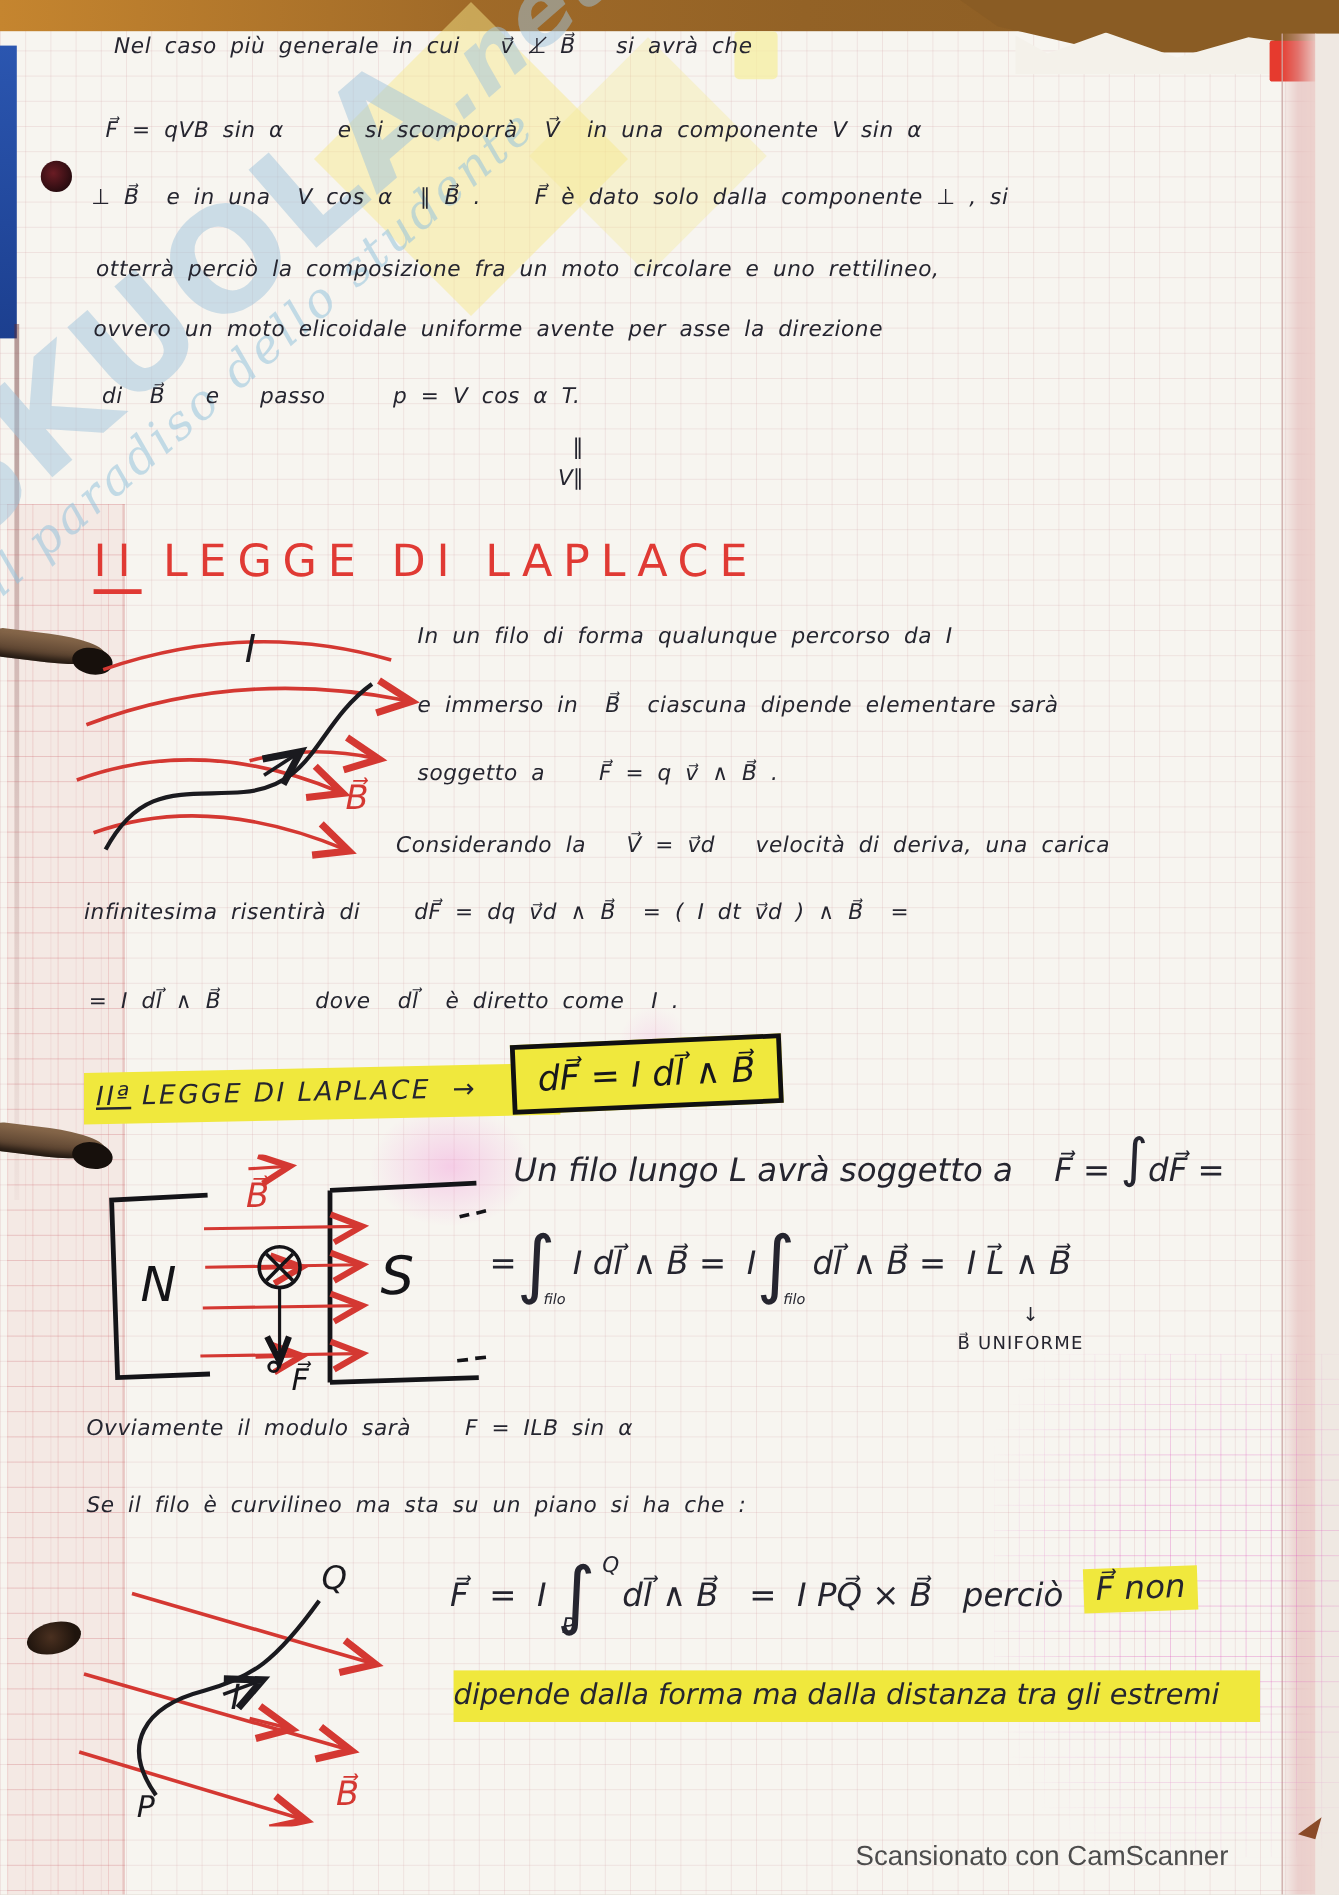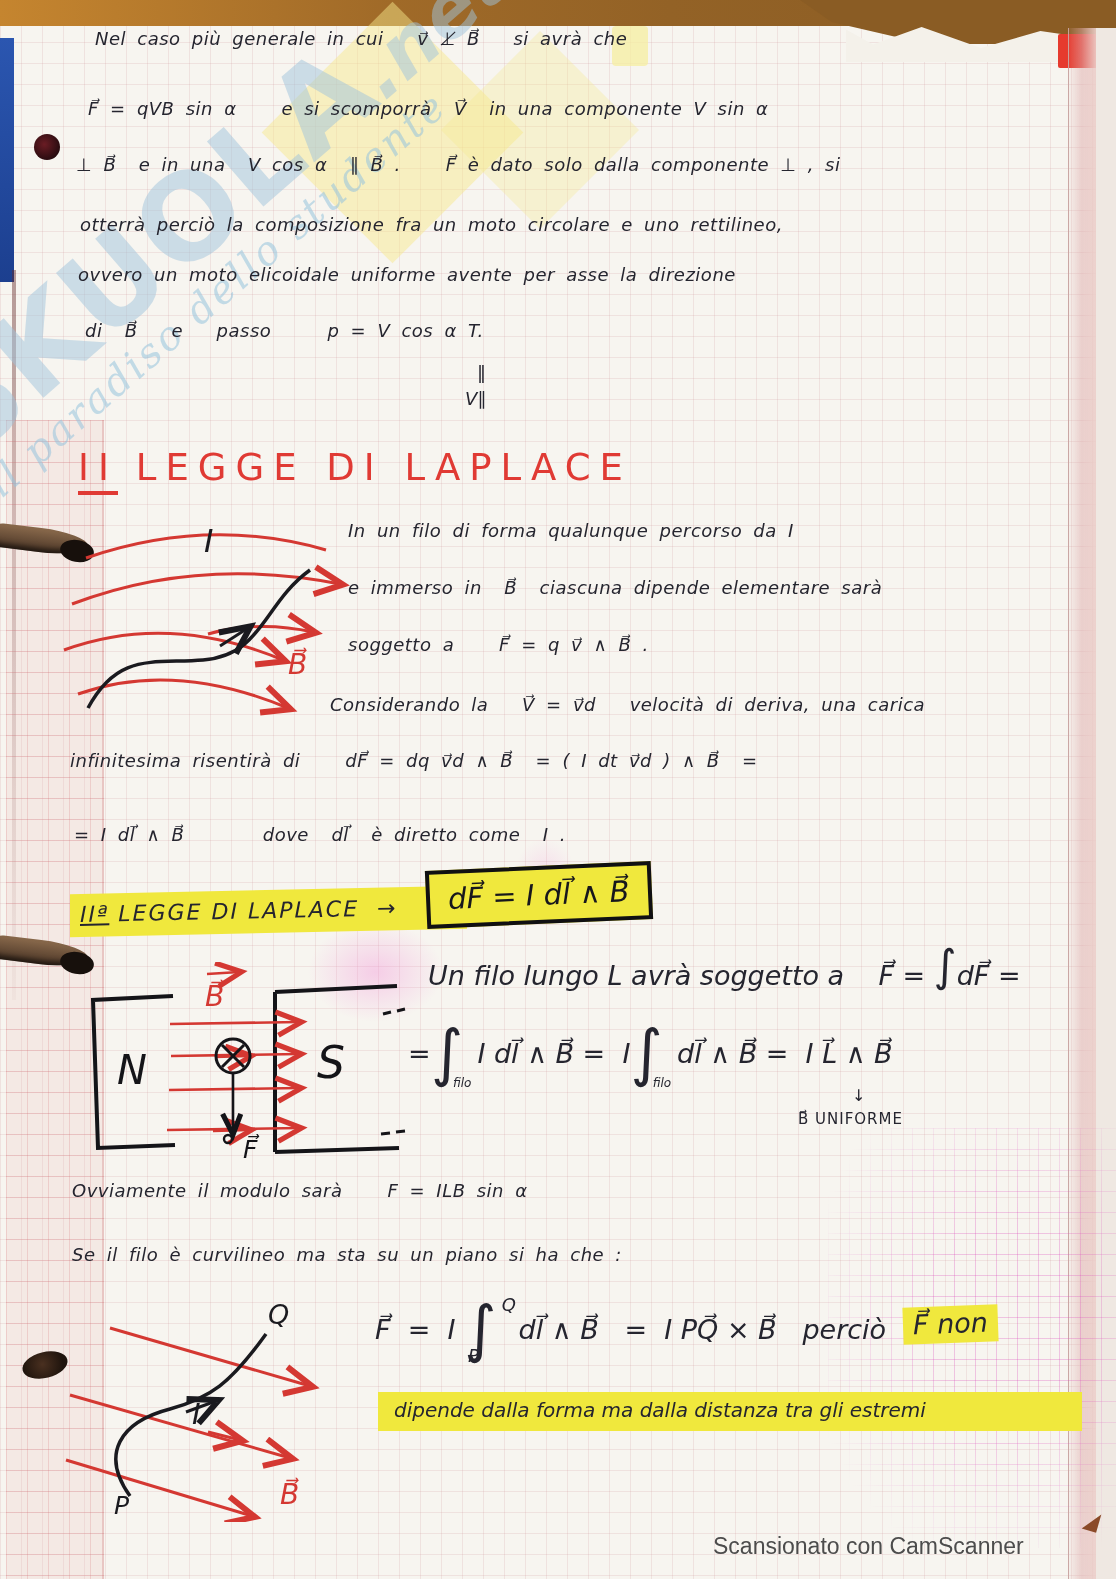--- a/index.html
+++ b/index.html
@@ -62,21 +62,21 @@
   .mathrow{position:absolute;display:flex;align-items:flex-start;color:#25252f;font-style:italic;white-space:pre;z-index:3;}
   .m27{font-size:27px;padding-top:16px;}
   .int{font-size:62px;line-height:1;font-style:normal;}
   .int-sm{font-size:44px;line-height:1;font-style:normal;padding-top:0;}
   .isub{font-size:12px;padding-top:54px;margin-left:-10px;margin-right:6px;}
   .intwrap{position:relative;width:46px;display:inline-block;}
   .intwrap .sup{position:absolute;top:-4px;right:-6px;font-size:18px;}
   .intwrap .sub{position:absolute;bottom:-6px;left:4px;font-size:18px;}
   .hlspan{background:#f0e83d;padding:2px 10px 4px;transform:rotate(-2deg);display:inline-block;margin-top:8px;}
   .hlband{position:absolute;left:378px;top:1392px;z-index:3;}
-  .hlband span{background:#f0e83d;padding:6px 16px 9px;font-size:20px;font-style:italic;color:#25252f;display:inline-block;width:672px;white-space:pre;}
+  .hlband span{background:#f0e83d;padding:6px 0 9px;font-size:24px;font-style:italic;color:#25252f;display:inline-block;width:672px;white-space:pre;}
   .annot{position:absolute;z-index:3;color:#25252f;}
   .footer{position:absolute;left:713px;top:1533px;font-size:23px;color:#4c4c4c;font-family:"Liberation Sans",sans-serif;z-index:3;}
   .cs-logo{left:1084px;top:1512px;width:0;height:0;border-left:15px solid transparent;border-bottom:19px solid #8a4a28;transform:rotate(16deg);z-index:3;}
   svg text{font-family:"DejaVu Sans",sans-serif;font-style:italic;}
 </style>
 </head>
 <body>
 
 <div class="page">
 

